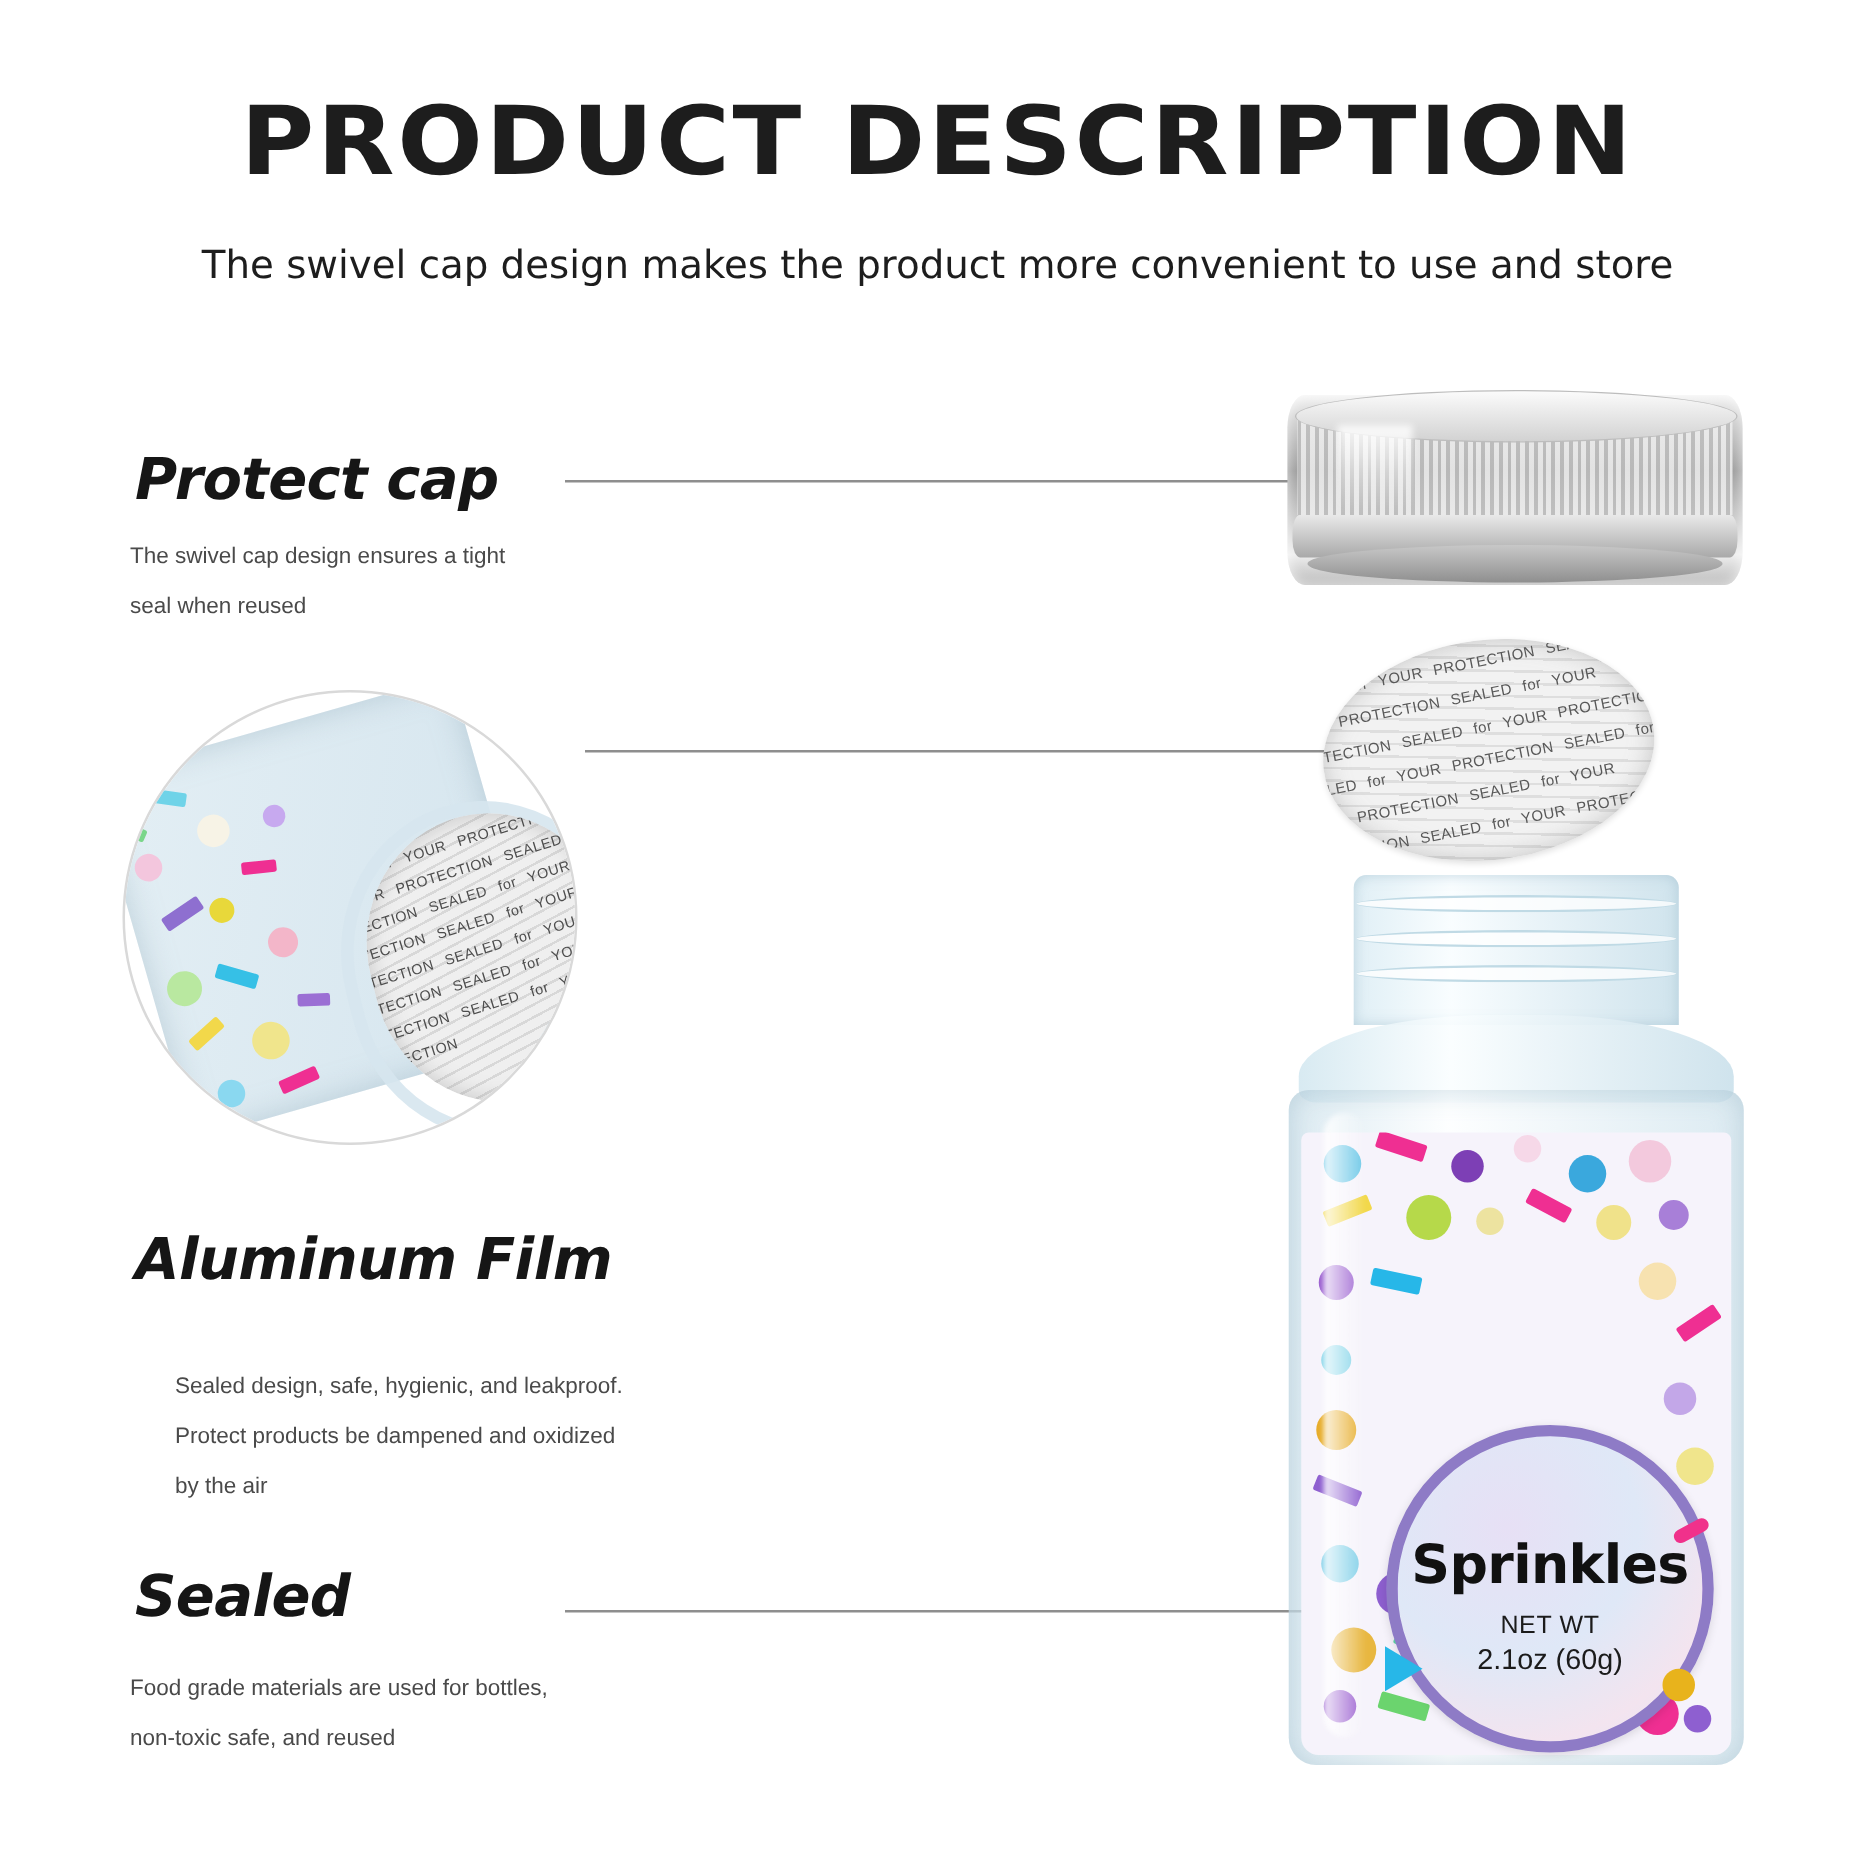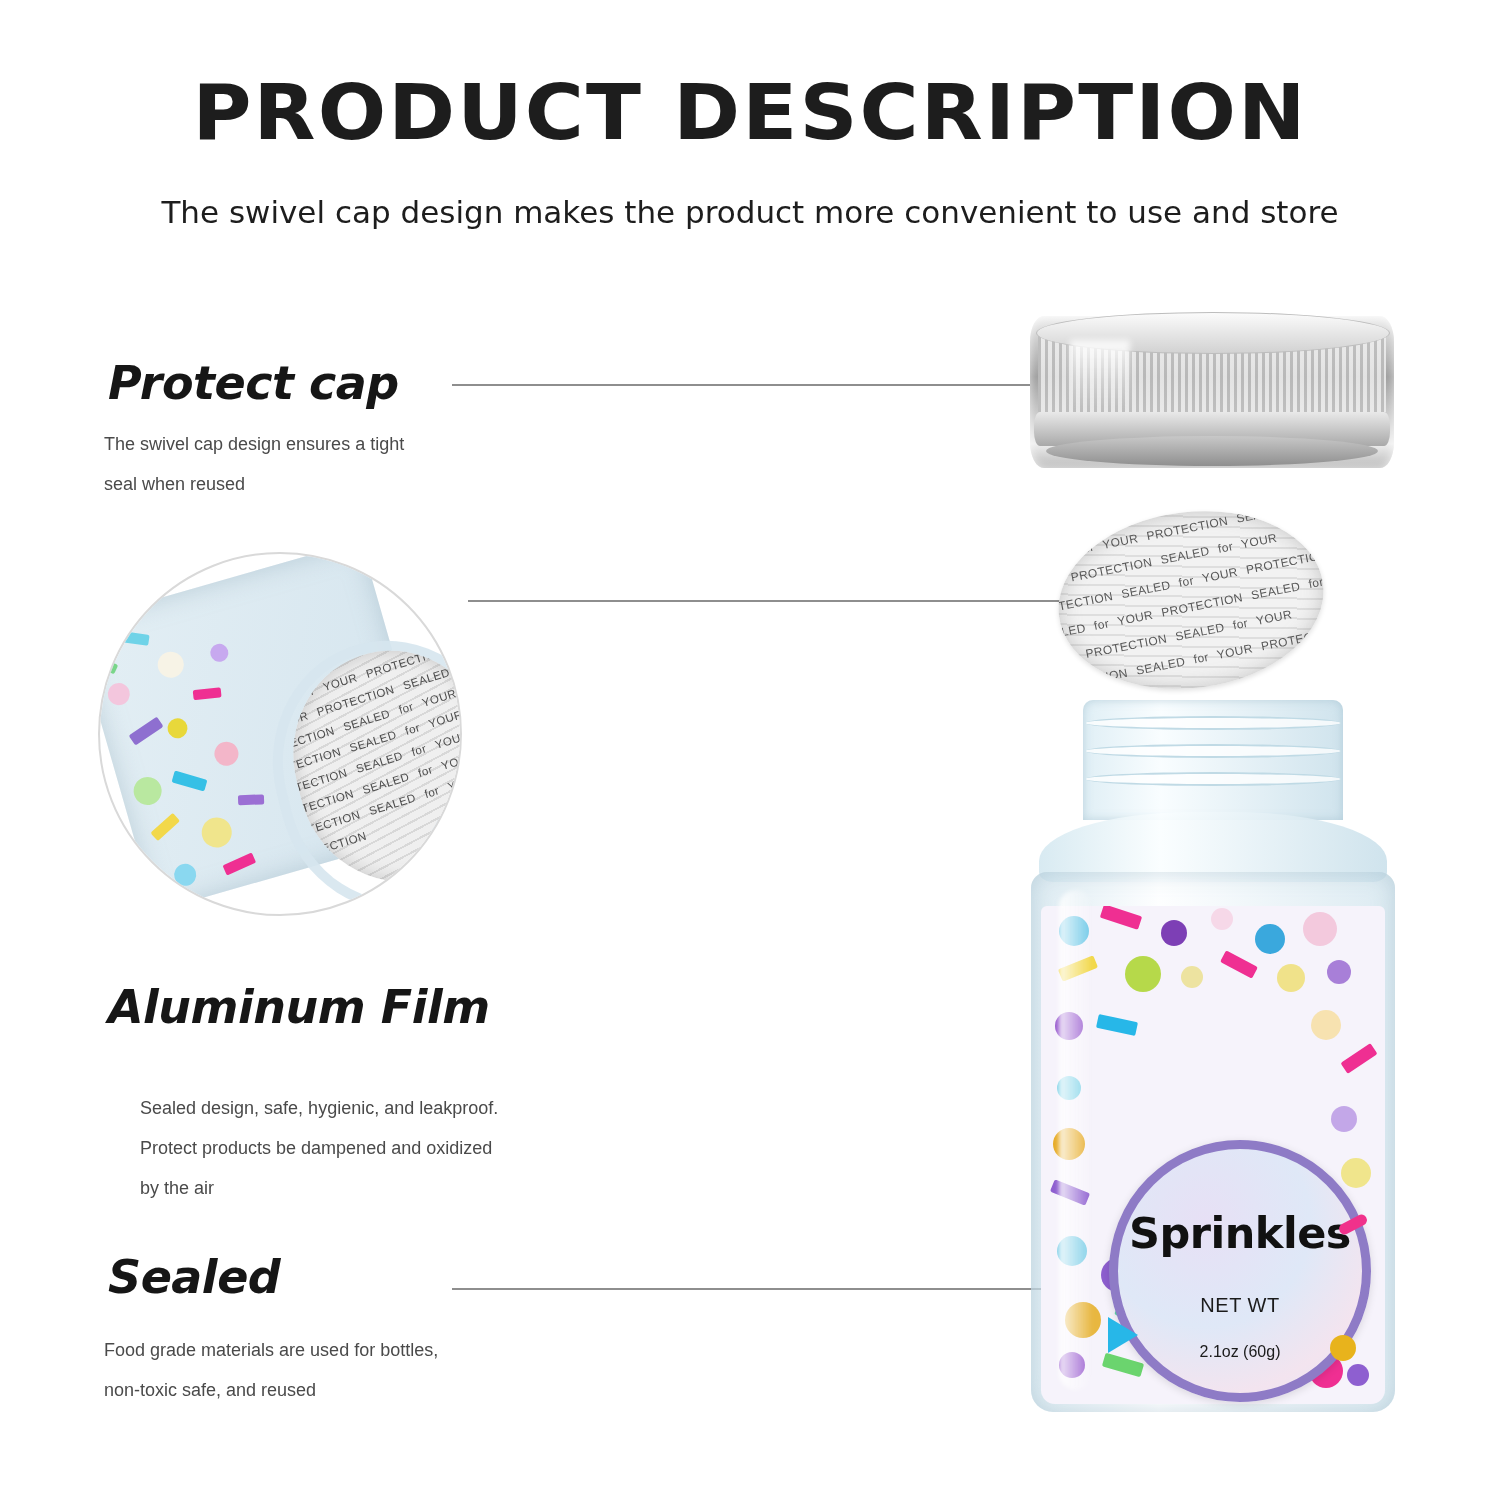--- a/index.html
+++ b/index.html
@@ -300,40 +300,39 @@
     height: 262px;
     border-radius: 50%;
     background: radial-gradient(circle at 36% 30%, #e7e0f5 0%, #dfe8f7 45%, #f3e4ef 75%, #e3e6f6 100%);
     border: 9px solid #8e7bc6;
     box-sizing: border-box;
     display: flex;
     flex-direction: column;
     align-items: center;
     justify-content: center;
     box-shadow: 0 2px 8px rgba(0,0,0,.12);
-    gap: 24px;
   }
   .label-title {
     font-family: "DejaVu Sans", sans-serif;
     font-weight: 700;
     font-size: 43px;
     color: #111111;
     letter-spacing: -0.5px;
     margin-top: 26px;
   }
   .label-netwt {
     font-family: "Liberation Sans", sans-serif;
     font-size: 20px;
     color: #1b1b1b;
     margin-top: 12px;
     letter-spacing: .5px;
   }
   .label-weight {
     font-family: "Liberation Sans", sans-serif;
-    font-size: 16px;
+    font-size: 23px;
     color: #1b1b1b;
     margin-top: 2px;
   }
   .label-dash {
     position: absolute;
     width: 30px; height: 11px;
     border-radius: 6px;
     background: #f0318b;
     right: -6px; top: 70px;
     transform: rotate(-28deg);

